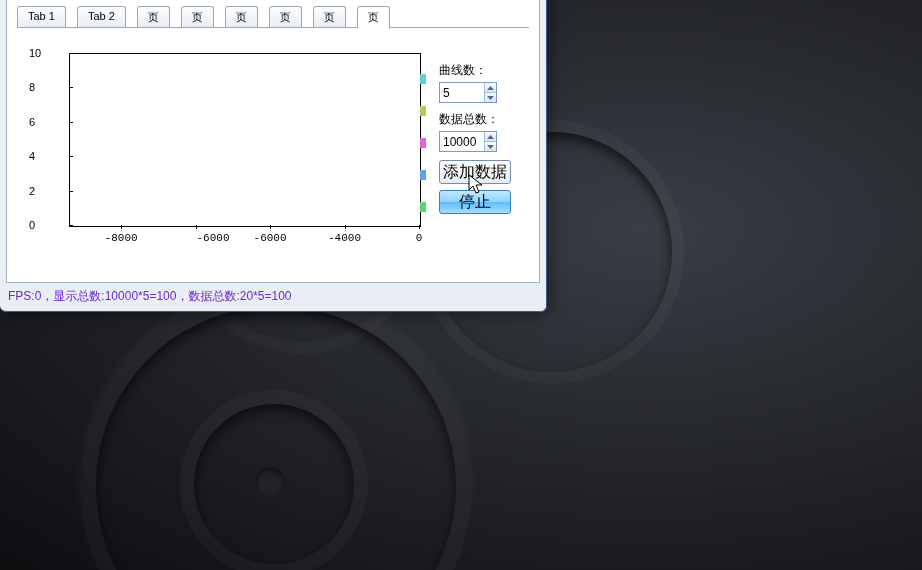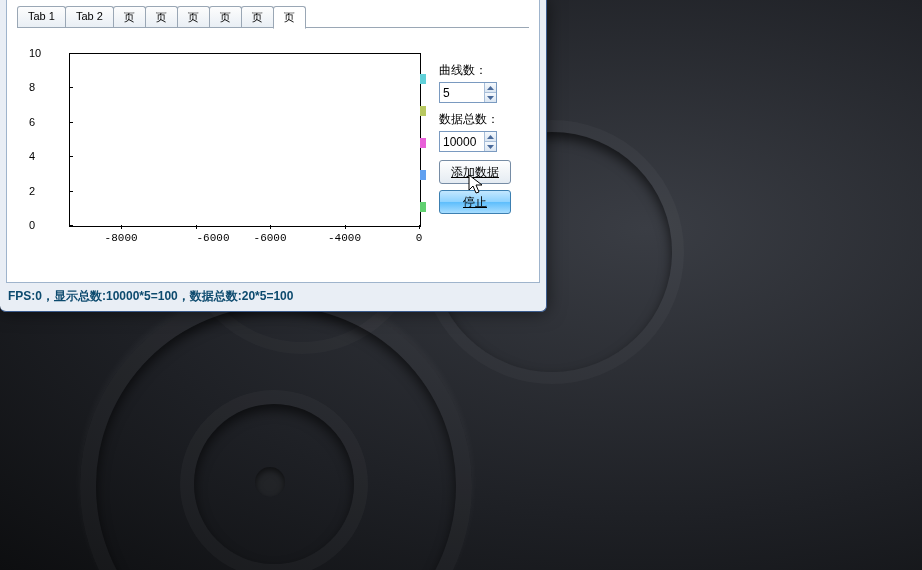--- a/index.html
+++ b/index.html
@@ -7,45 +7,45 @@
   
   .deco{position:absolute;border-radius:50%;pointer-events:none;}
   .ring1{width:360px;height:360px;left:80px;top:290px;border:16px solid rgba(255,255,255,.03);box-shadow:inset 0 6px 12px rgba(0,0,0,.6),0 -4px 8px rgba(255,255,255,.04);}
   .ring1b{width:160px;height:160px;left:180px;top:390px;border:14px solid rgba(255,255,255,.03);box-shadow:inset 0 6px 12px rgba(0,0,0,.6);}
   .dot1{width:30px;height:30px;left:255px;top:467px;background:rgba(255,255,255,.03);box-shadow:inset 0 3px 6px rgba(0,0,0,.6);}
   .ring2{width:240px;height:240px;left:420px;top:120px;border:12px solid rgba(255,255,255,.03);box-shadow:inset 0 6px 12px rgba(0,0,0,.6);}
   .ring3{width:220px;height:220px;left:180px;top:110px;border:12px solid rgba(255,255,255,.025);}
 
   .window{position:absolute;left:0;top:0;width:546px;height:311px;background:#e9eef5;border:1px solid #3b5b8c;border-top:none;border-left:none;border-radius:0 0 6px 6px;box-shadow:0 0 18px rgba(0,0,0,.55);}
   .client{position:absolute;left:6px;top:0;right:6px;bottom:28px;background:#fff;border:1px solid #9fb4cc;border-top:none;}
-  .tabstrip{position:absolute;left:10px;top:6px;right:10px;height:22px;display:flex;gap:0;}
+  .tabstrip{position:absolute;left:10px;top:6px;right:10px;height:22px;display:flex;gap:12px;}
   .tab{border:1px solid #9aa7b5;border-bottom:none;background:linear-gradient(#fdfdfd,#e8eef4);padding:3px 10px 0;height:18px;margin-right:-1px;color:#000;border-radius:3px 3px 0 0;font-family:Tahoma,Arial;font-size:11px;white-space:nowrap;}
   .tab.active{background:#fff;position:relative;z-index:2;border-bottom:1px solid #fff;margin-bottom:-1px;}
   .tabline{position:absolute;left:10px;right:10px;top:27px;border-top:1px solid #9aa7b5;}
 
   .plotwrap{position:absolute;left:20px;top:40px;width:398px;height:224px;}
   .plot{position:absolute;left:42px;top:13px;width:350px;height:172px;border:1px solid #000;background:#fff;}
   .ytick{position:absolute;right:360px;width:36px;text-align:left;font-size:11px;color:#000;line-height:10px;}
   .xtick{position:absolute;top:192px;width:50px;text-align:center;font-size:11px;color:#000;font-family:Liberation Mono, monospace;}
   .ymark{position:absolute;left:42px;width:4px;border-top:1px solid #000;}
   .xmark{position:absolute;top:185px;height:4px;border-left:1px solid #000;}
   .legbox{position:absolute;right:-6px;width:6px;height:10px;}
 
   .controls{position:absolute;left:432px;top:62px;width:86px;}
   .lbl{font-size:12px;color:#000;margin-bottom:3px;}
   .spin{display:flex;border:1px solid #7a9ac0;width:56px;height:19px;background:#fff;margin-bottom:8px;}
   .spin input{flex:1;border:none;outline:none;font-size:12px;padding:0 3px;width:38px;}
   .spinbtns{width:15px;display:flex;flex-direction:column;border-left:1px solid #a8bed8;}
   .spinbtns div{flex:1;background:linear-gradient(#f5f9fd,#dbe6f2);display:flex;align-items:center;justify-content:center;}
   .spinbtns div:first-child{border-bottom:1px solid #a8bed8;}
   .spinbtns svg{width:7px;height:4px;}
-  .btn{width:70px;height:22px;border:1px solid #768ca5;border-radius:3px;background:linear-gradient(#fefefe,#e4ebf2);margin-bottom:6px;display:flex;align-items:center;justify-content:center;font-size:12px;cursor:default;text-decoration:underline;}
+  .btn{width:70px;height:22px;border:1px solid #768ca5;border-radius:3px;background:linear-gradient(#fefefe,#e4ebf2);margin-bottom:6px;display:flex;align-items:center;justify-content:center;font-size:16px;cursor:default;}
   .btn.primary{background:linear-gradient(#c3e7ff 0%,#8fd3ff 48%,#5fbefc 52%,#a7ddff 100%);border-color:#3c7fb1;}
 
-  .status{position:absolute;left:8px;bottom:6px;font-size:12px;color:#0c4a6e;font-weight:bold;}
+  .status{position:absolute;left:8px;bottom:6px;font-size:12px;color:#6d28d9;}
 
   .cursor{position:absolute;left:468px;top:174px;width:16px;height:22px;pointer-events:none;z-index:50;}
 </style>
 </head>
 <body>
 
 <div class="desktop">
   <div class="deco ring3"></div>
   <div class="deco ring2"></div>
   <div class="deco ring1"></div>

